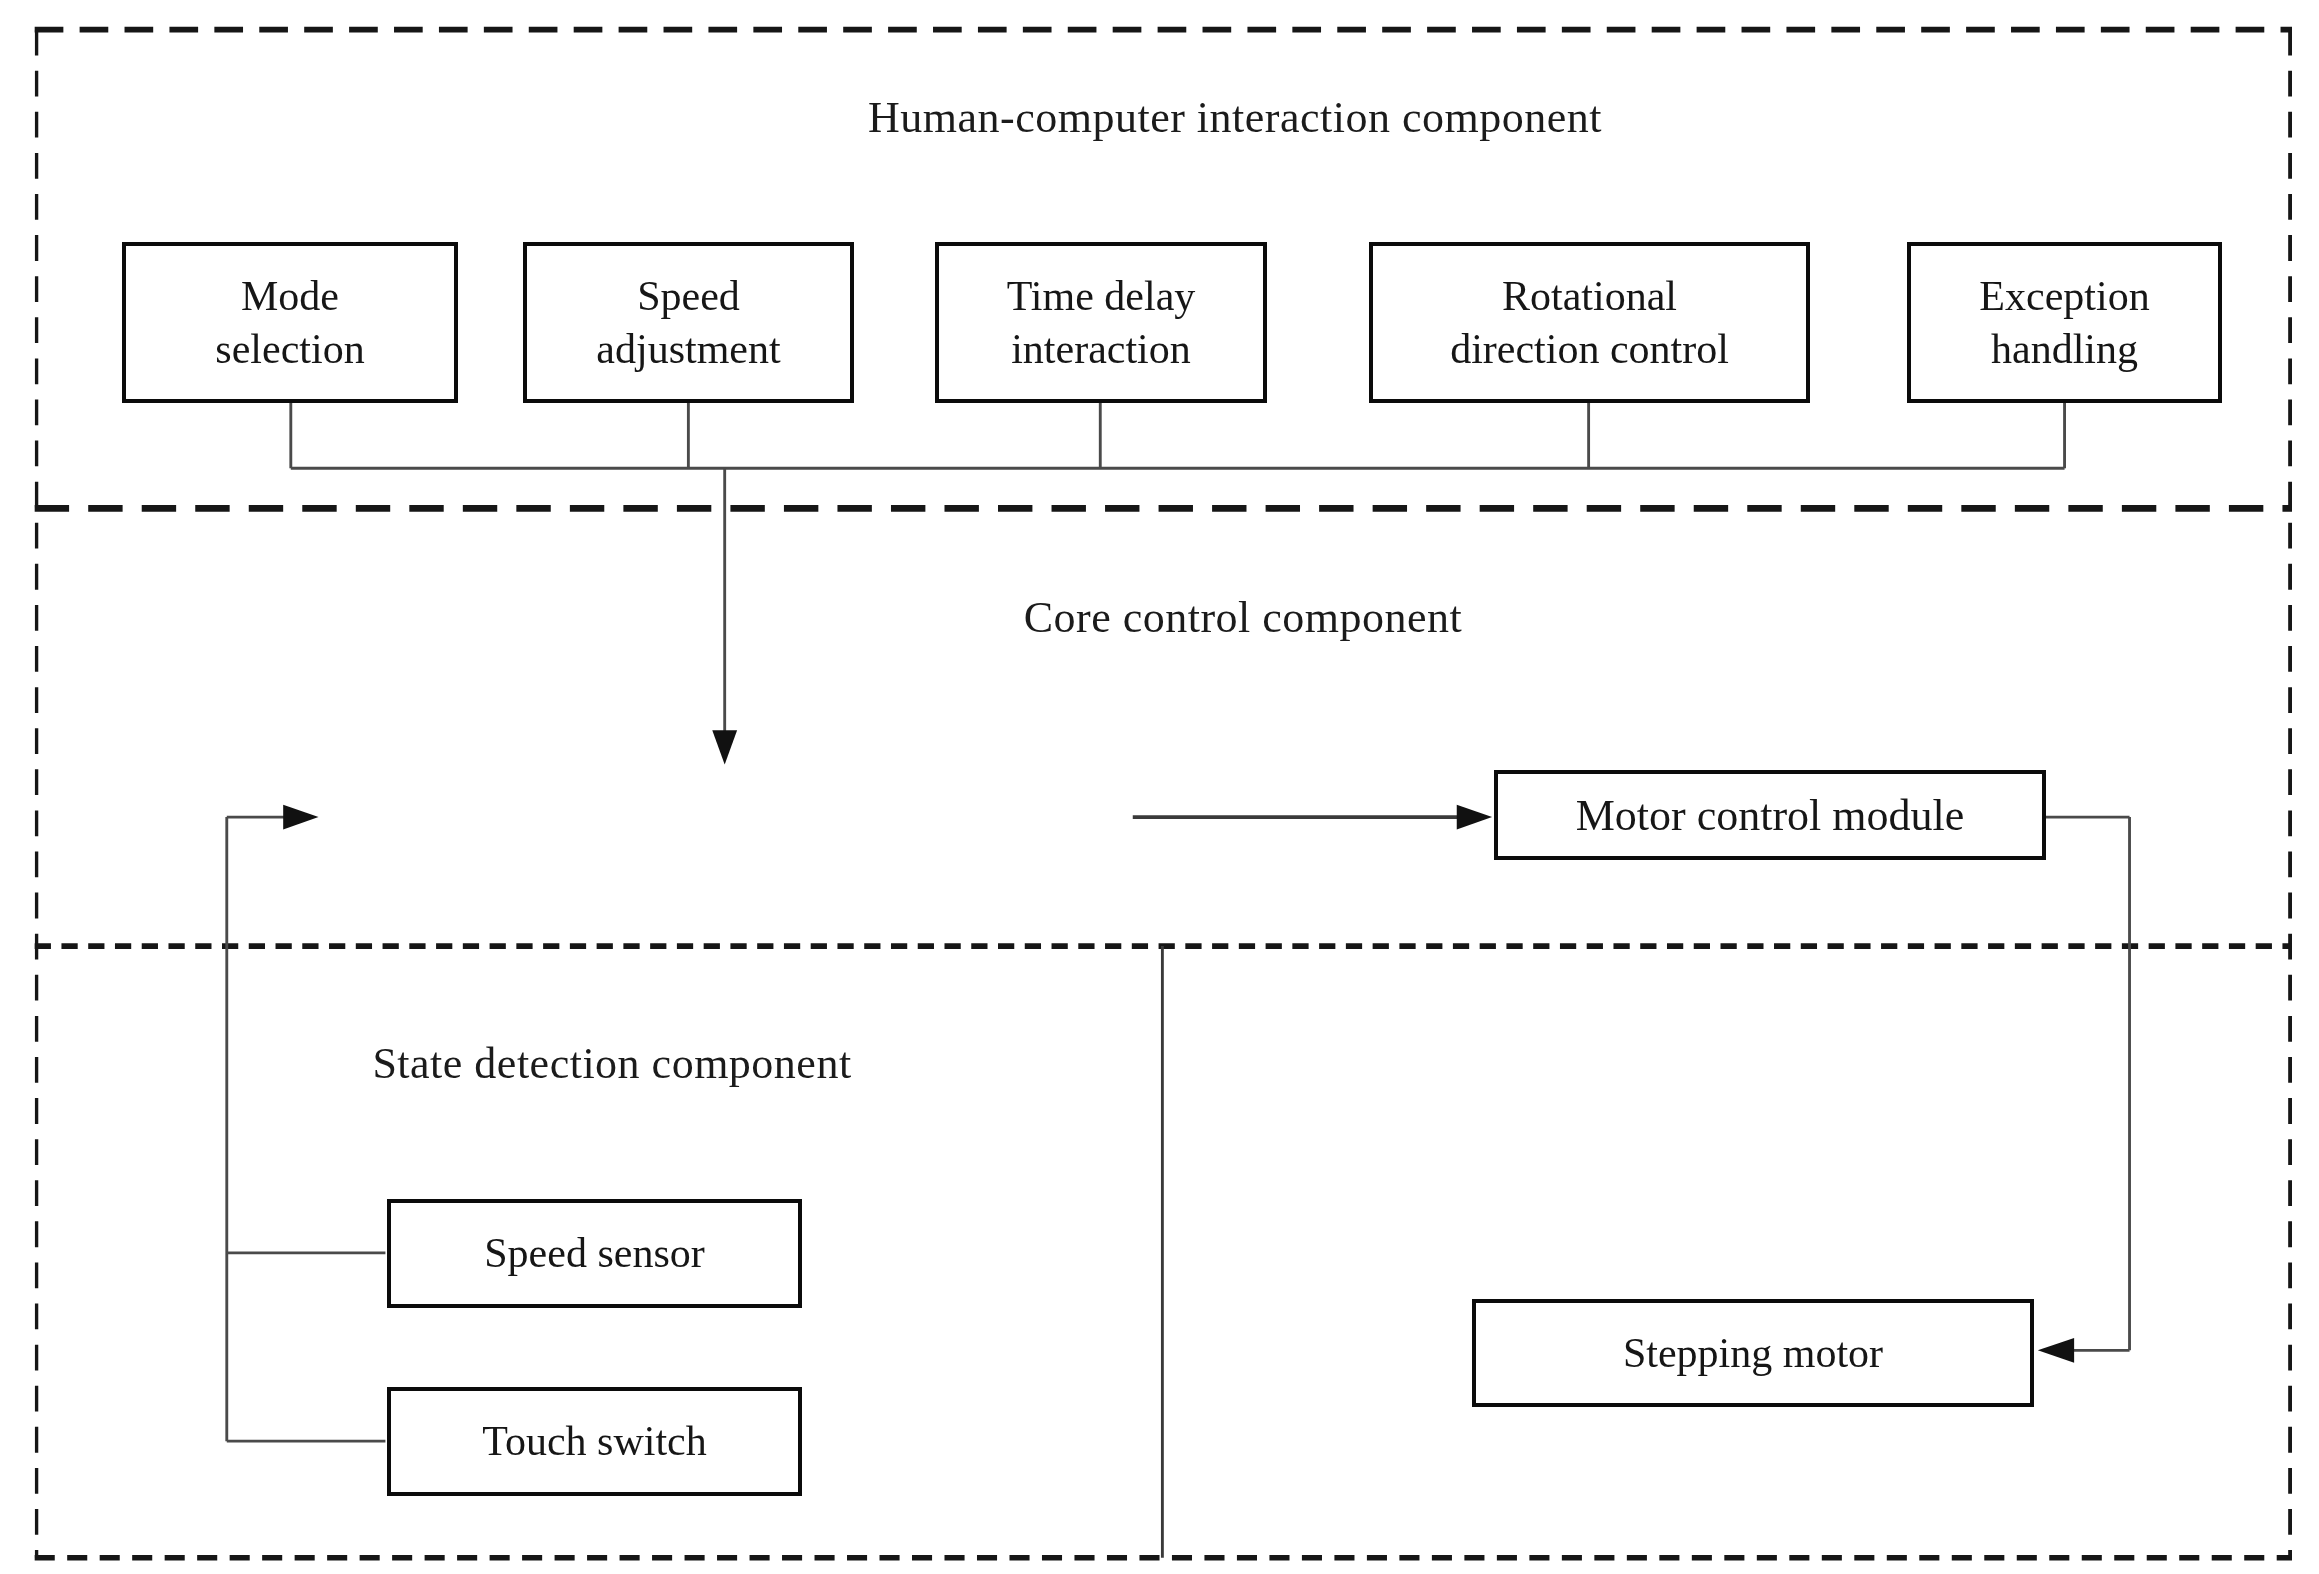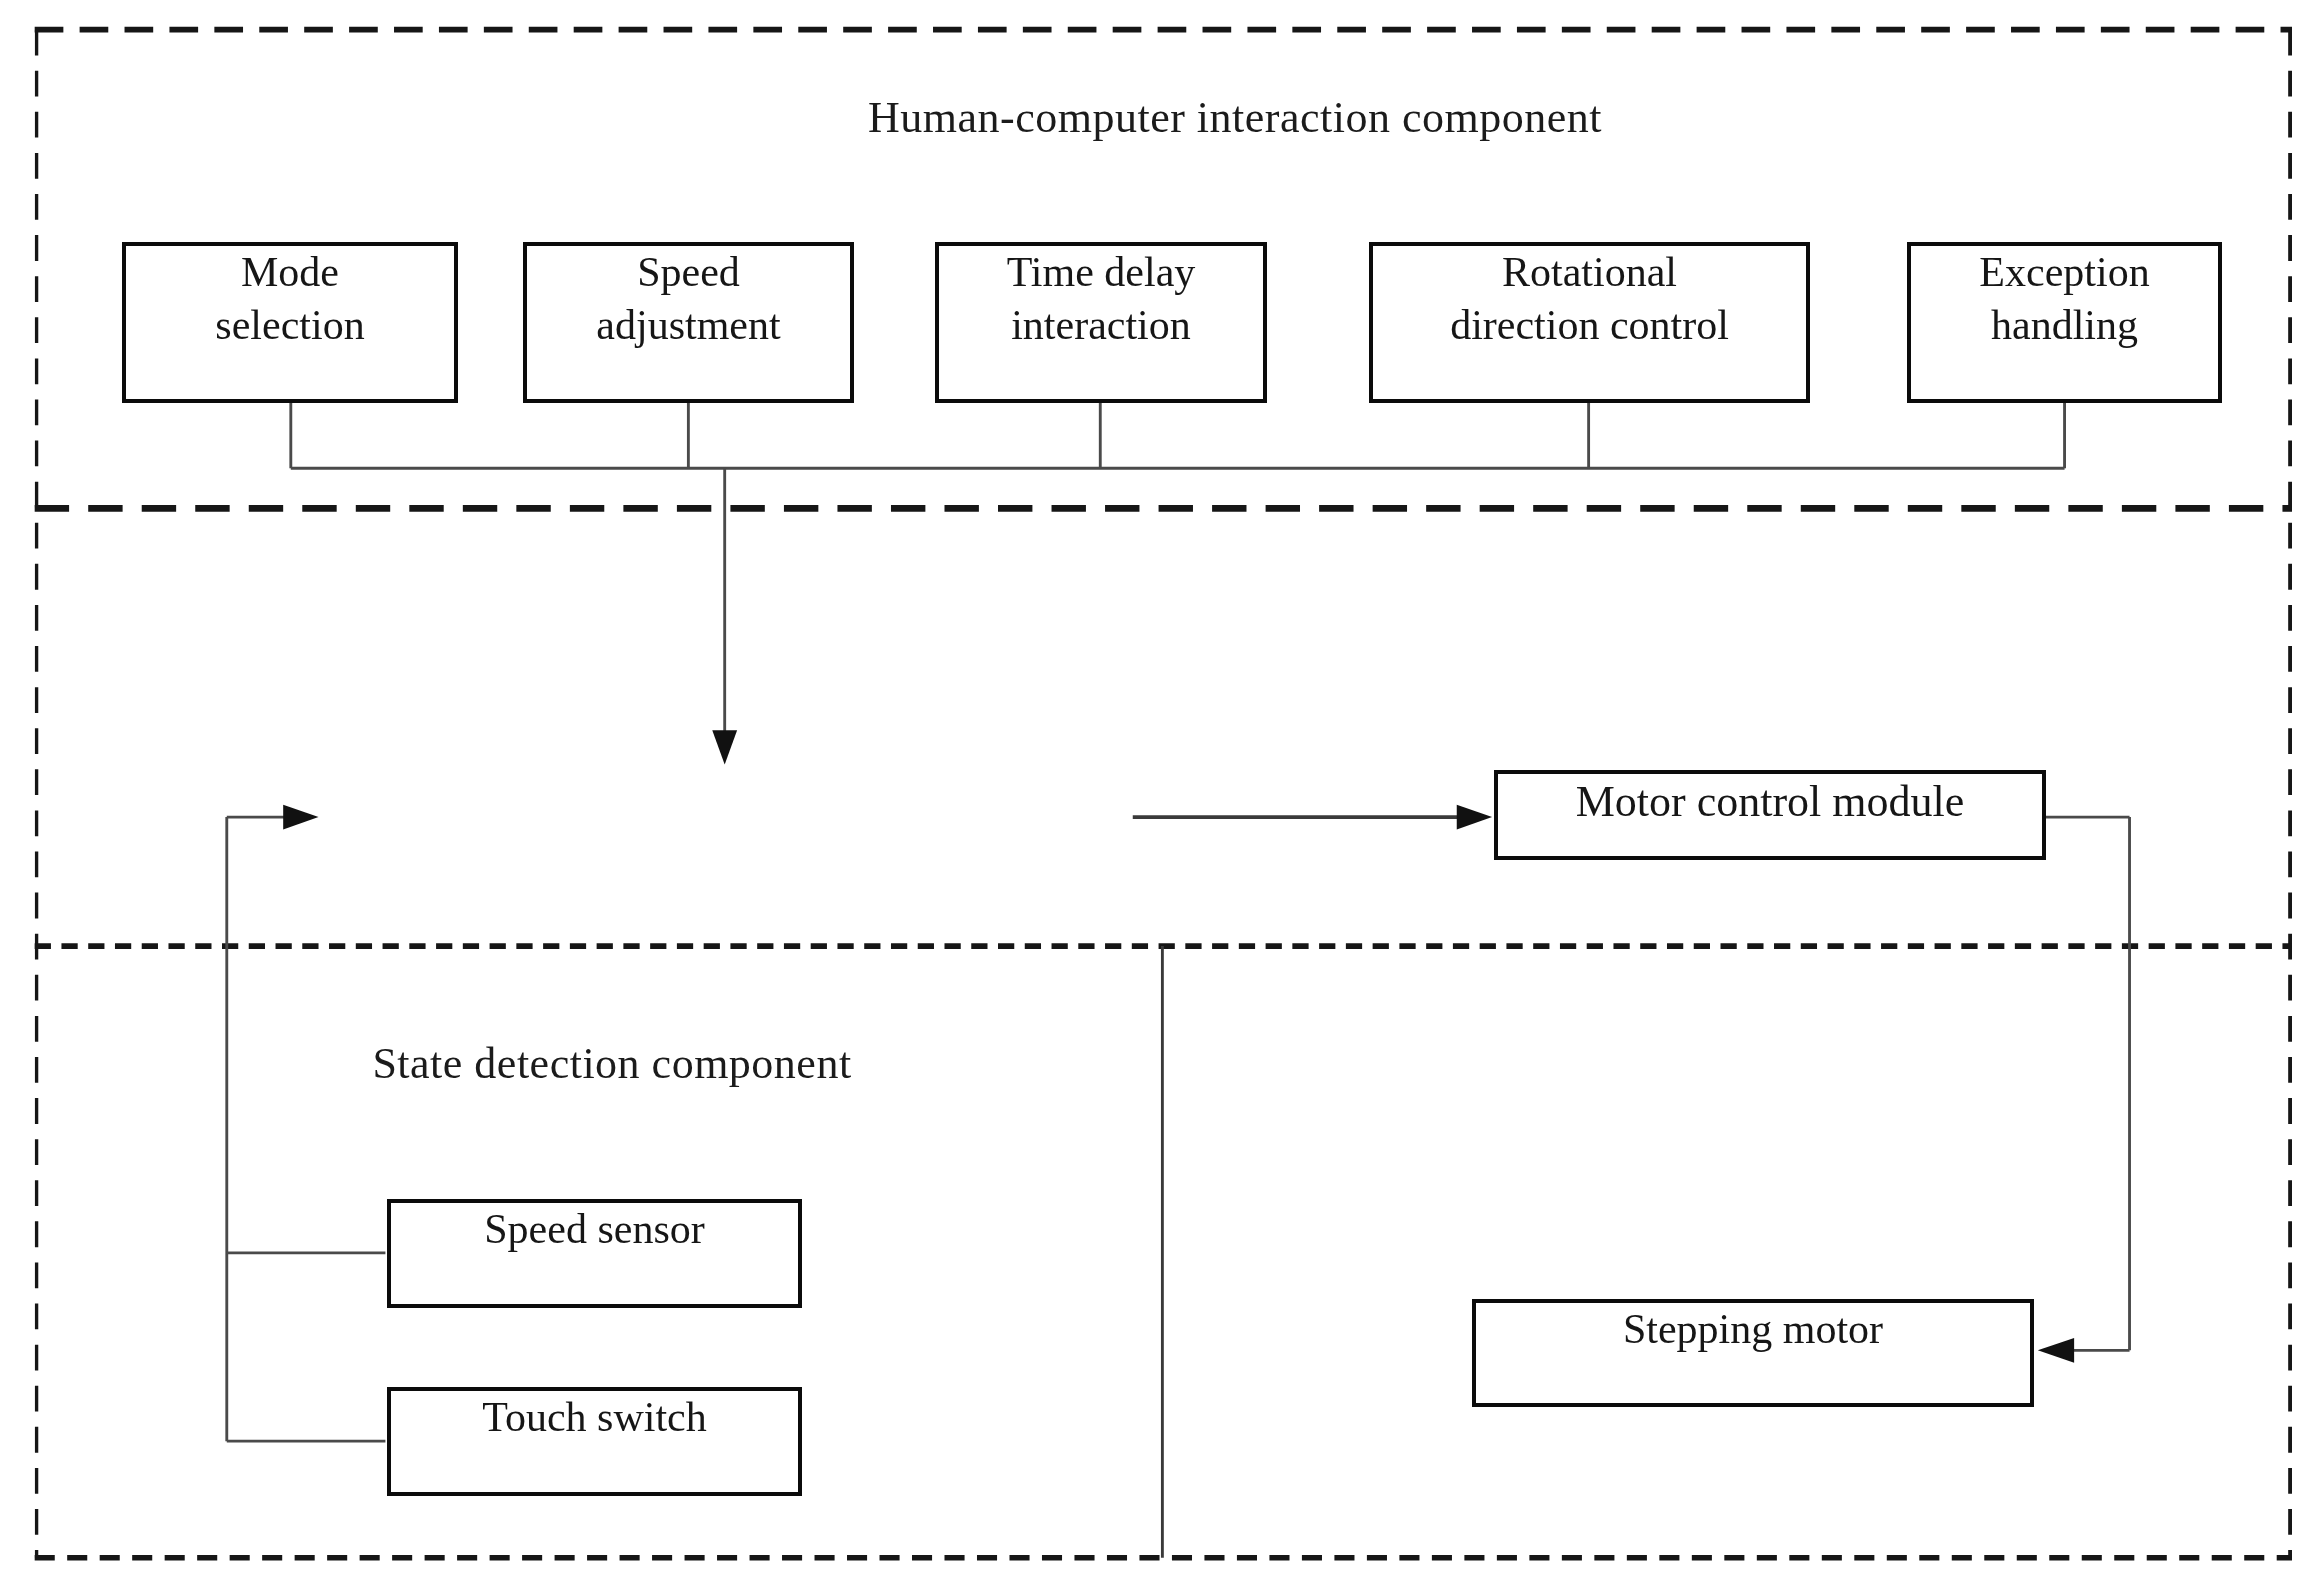--- a/index.html
+++ b/index.html
@@ -30,21 +30,21 @@
     letter-spacing: 0.5px;
     white-space: nowrap;
     color: #1b1b1b;
   }
   .box {
     position: absolute;
     box-sizing: border-box;
     border: 4.8px solid #0b0b0b;
     background: #ffffff;
     display: flex;
-    align-items: flex-start;
+    align-items: center;
     justify-content: center;
     text-align: center;
   }
   .box span {
     font-size: 42px;
     line-height: 1.25;
     white-space: pre-line;
     color: #161616;
     padding: 0 7.6px;
   }
@@ -94,20 +94,21 @@
 
     <g stroke="#4a4a4a" stroke-width="3" fill="none">
       <line x1="2140" y1="855" x2="2228" y2="855"></line>
       <line x1="2228" y1="855" x2="2228" y2="1413"></line>
       <line x1="2228" y1="1413" x2="2168" y2="1413"></line>
     </g>
     <polygon points="2132,1413 2170,1400 2170,1426" fill="#111111"></polygon>
   </svg>
 
   <div class="section-title" style="left:1235px; top:117px;">Human-computer interaction component</div>
+  <div class="section-title" style="left:1243px; top:617px;">Core control component</div>
   <div class="section-title" style="left:612px; top:1063px;">State detection component</div>
 
   <div class="box" style="left:122px; top:242px; width:336px; height:161px;">
     <span>Mode
 selection</span>
   </div>
   <div class="box" style="left:523px; top:242px; width:331px; height:161px;">
     <span>Speed
 adjustment</span>
   </div>

